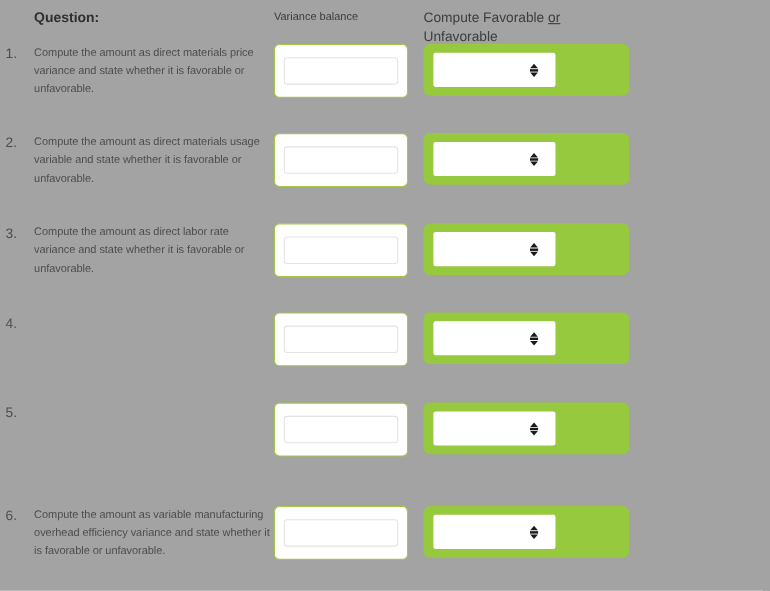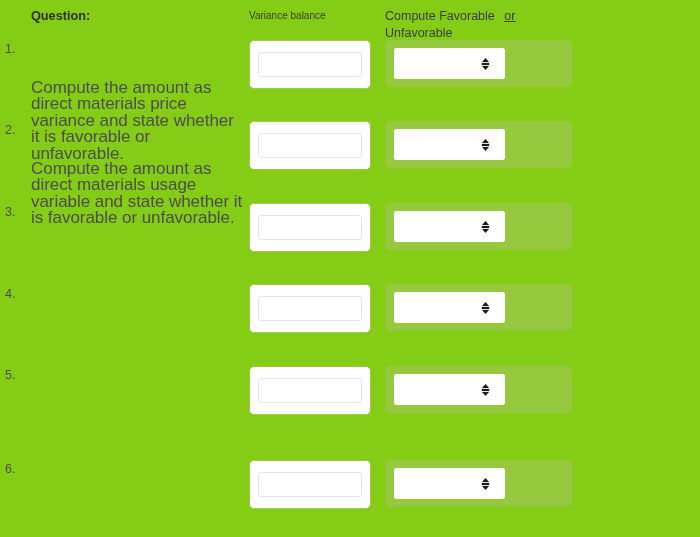--- a/index.html
+++ b/index.html
@@ -12,21 +12,21 @@
     height: 537px;
     overflow: hidden;
     font-family: "Liberation Sans", "DejaVu Sans", sans-serif;
     -webkit-font-smoothing: antialiased;
   }
 
   .sheet {
     position: relative;
     width: 700px;
     height: 537px;
-    background: #84cc16;
+    background: #a3a3a3;
   }
 
   
   .row {
     position: absolute;
     left: 0;
     width: 700px;
   }
   .col-num {
     position: absolute;
@@ -34,25 +34,24 @@
     width: 22px;
     text-align: left;
     font-size: 12.5px;
     color: #4d4d4d;
     line-height: 16.4px;
   }
   .col-question {
     position: absolute;
     left: 31px;
     width: 215px;
-    font-size: 17px;
+    font-size: 10px;
     color: #4d4d4d;
     line-height: 16.4px;
     letter-spacing: -0.05px;
-    margin-top: 39px;
   }
   .col-variance {
     position: absolute;
     left: 249px;
     width: 122px;
   }
   .col-choose {
     position: absolute;
     left: 385px;
     width: 187px;
@@ -80,21 +79,21 @@
     white-space: nowrap;
   }
   .hdr-choose {
     position: absolute;
     left: 385px;
     width: 180px;
     font-size: 12.5px;
     color: #3d3d3d;
     line-height: 16.6px;
   }
-  .hdr-choose .u { text-decoration: underline; margin-left: 6px; }
+  .hdr-choose .u { text-decoration: underline; }
 
   
   .var-cell {
     box-sizing: border-box;
     width: 122px;
     height: 49px;
     border: 1.5px solid #a4c74a;
     border-radius: 5px;
     background: #ffffff;
     display: flex;
@@ -229,20 +228,21 @@
               <polygon points="4.5,12.5 8,8.4 1,8.4" fill="#1a1a1a"></polygon>
               <rect x="0.8" y="5.4" width="7.4" height="2.2" fill="#1a1a1a"></rect>
             </svg>
           </span>
         </div>
       </div>
     </div>
   </div>
 
   <div class="col-num qtext-3">3.</div>
+  <div class="col-question qtext-3">Compute the amount as direct labor rate variance and state whether it is favorable or unfavorable.</div>
   <div class="row r3">
     <div class="col-variance">
       <div class="var-cell">
         <input class="var-input" type="text" value="" style="">
       </div>
     </div>
     <div class="col-choose">
       <div class="choose-cell">
         <div class="choose-select">
           <span class="sel-value"></span>
@@ -298,20 +298,21 @@
               <polygon points="4.5,12.5 8,8.4 1,8.4" fill="#1a1a1a"></polygon>
               <rect x="0.8" y="5.4" width="7.4" height="2.2" fill="#1a1a1a"></rect>
             </svg>
           </span>
         </div>
       </div>
     </div>
   </div>
 
   <div class="col-num qtext-6">6.</div>
+  <div class="col-question qtext-6">Compute the amount as variable manufacturing overhead efficiency variance and state whether it is favorable or unfavorable.</div>
   <div class="row r6">
     <div class="col-variance">
       <div class="var-cell">
         <input class="var-input" type="text" value="" style="">
       </div>
     </div>
     <div class="col-choose">
       <div class="choose-cell">
         <div class="choose-select">
           <span class="sel-value"></span>

